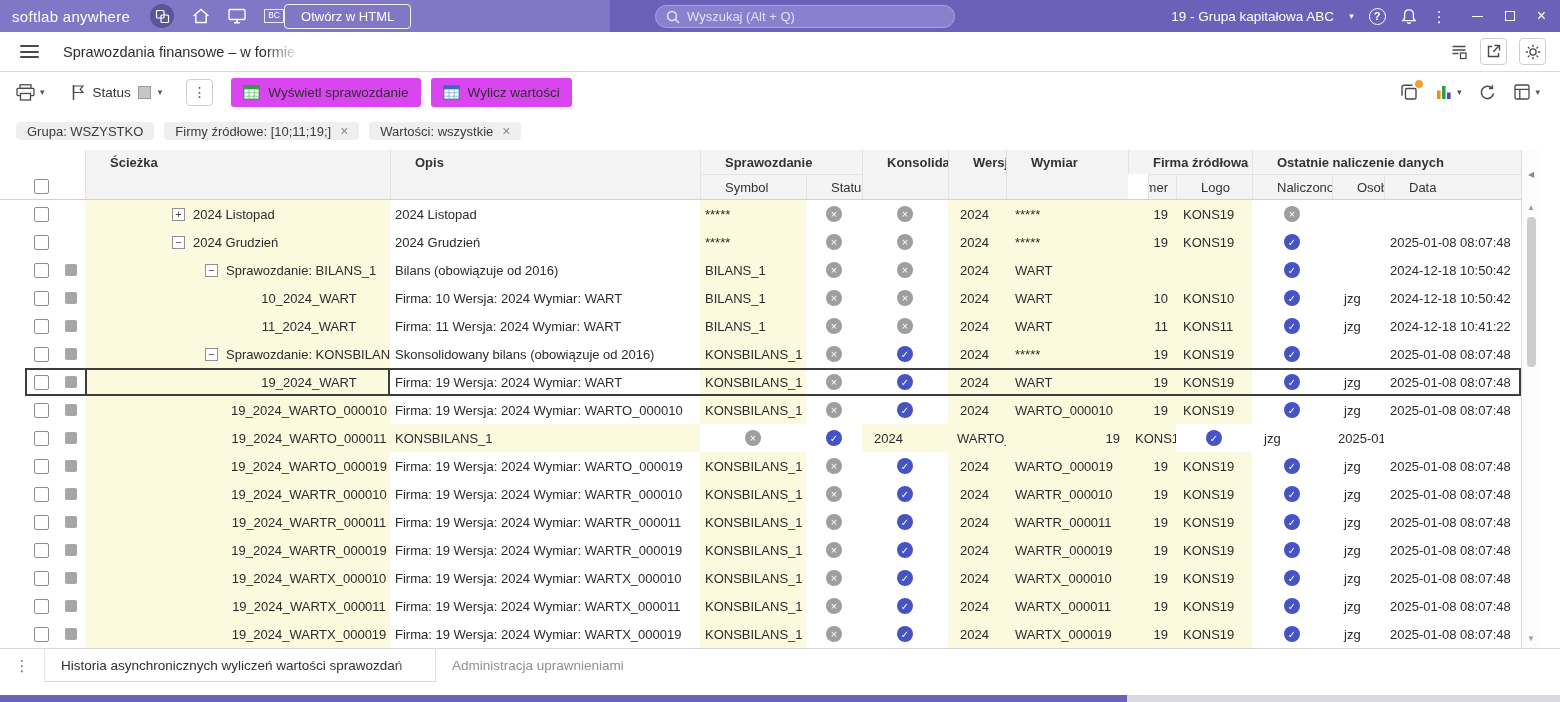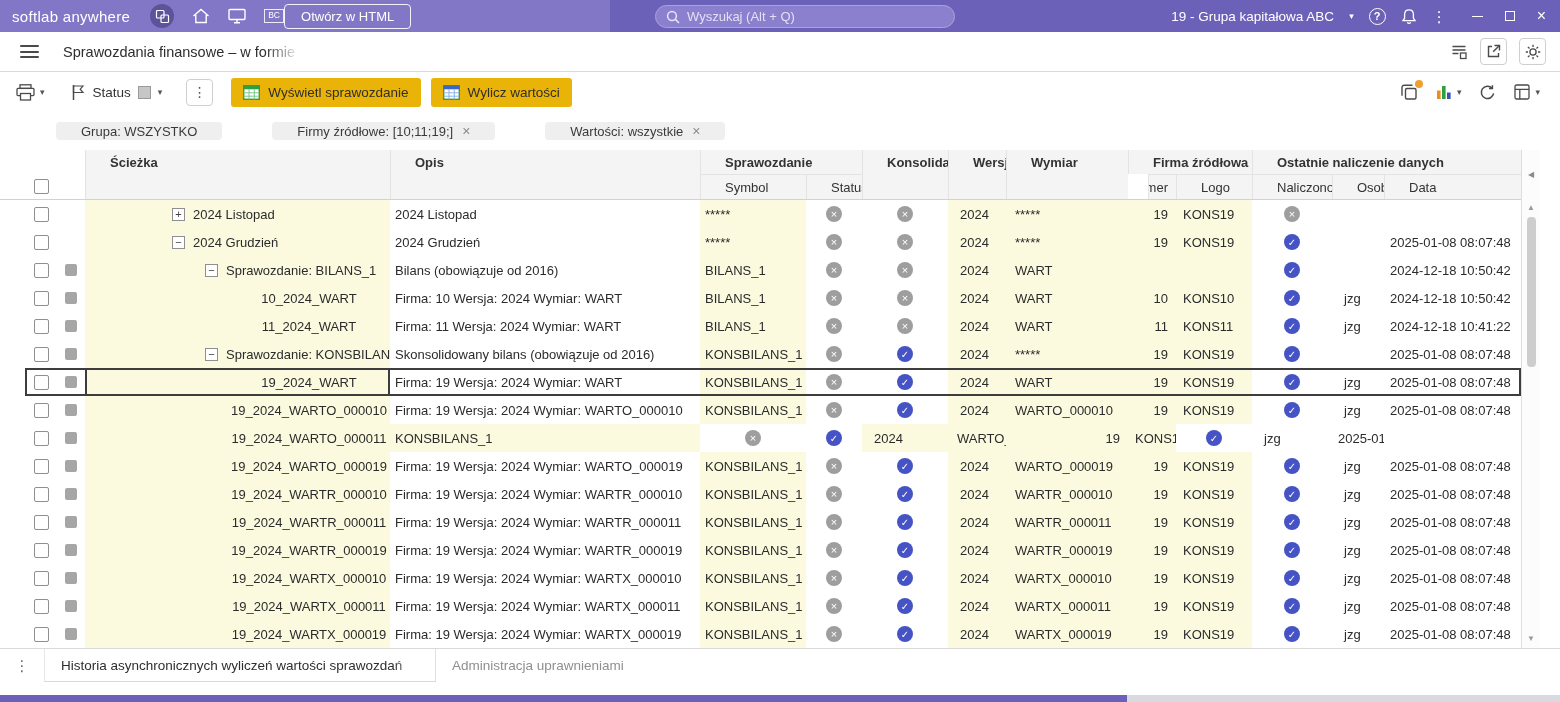--- a/index.html
+++ b/index.html
@@ -39,29 +39,29 @@
   .tab-right{margin-left:auto;display:flex;align-items:center;gap:12px;padding-right:14px;}
   .boxbtn{width:27px;height:27px;border:1px solid #cfcfcf;border-radius:4px;display:flex;align-items:center;justify-content:center;background:#fff;}
 
   
   .toolbar{height:40px;display:flex;align-items:center;padding:0 16px;background:#fff;}
   .tgroup{display:flex;align-items:center;gap:5px;}
   .dchev{font-size:9px;color:#555;line-height:1;}
   .status-group{margin-left:26px;display:flex;align-items:center;gap:7px;font-size:13.5px;color:#333;}
   .swatch{width:13px;height:13px;background:#c6c6c6;border:1px solid #9a9a9a;}
   .kebabbtn{width:27px;height:27px;border:1px solid #cfcfcf;border-radius:4px;display:flex;align-items:center;justify-content:center;color:#555;font-size:14px;margin-left:24px;background:#fff;}
-  .tool-btn{margin-left:18px;background:#eab308;border:none;border-radius:3px;height:29px;display:flex;align-items:center;gap:8px;padding:0 12px;font-size:13.5px;color:#2e2e2e;}
+  .tool-btn{margin-left:18px;background:#d946ef;border:none;border-radius:3px;height:29px;display:flex;align-items:center;gap:8px;padding:0 12px;font-size:13.5px;color:#2e2e2e;}
   .tool-btn + .tool-btn{margin-left:10px;}
   .toolbar-right{margin-left:auto;display:flex;align-items:center;gap:18px;padding-right:4px;}
   .reldot{position:relative;}
   .orangedot{position:absolute;top:-3px;right:-5px;width:8px;height:8px;border-radius:50%;background:#f0a030;}
 
   
   .filterbar{height:38px;display:flex;align-items:center;gap:10px;padding:0 16px;background:#fff;}
-  .chip{background:#efefef;border-radius:4px;height:18px;display:flex;align-items:center;gap:9px;padding:0 25px;font-size:13px;color:#3a3a3a;white-space:nowrap;margin-left:40px;}
+  .chip{background:#efefef;border-radius:4px;height:18px;display:flex;align-items:center;gap:9px;padding:0 11px;font-size:13px;color:#3a3a3a;white-space:nowrap;}
   .chip .cx{color:#8b8b8b;font-size:14px;line-height:1;}
 
   
   .table-zone{height:498px;display:flex;background:#fff;}
   .table-main{width:1521px;}
   .thead{display:grid;grid-template-columns:var(--cols);grid-template-rows:24px 25px;padding-left:25px;border-bottom:1px solid #d2d2d2;background:#fff;}
   .hc{background:#f4f4f4;border-left:1px solid #e3e3e3;font-size:13px;color:#333;display:flex;align-items:center;padding-left:24px;white-space:nowrap;overflow:hidden;}
   .hb{font-weight:bold;}
   .hm{align-items:flex-start;padding-top:5px;}
   .hs{border-top:1px solid #e3e3e3;}

